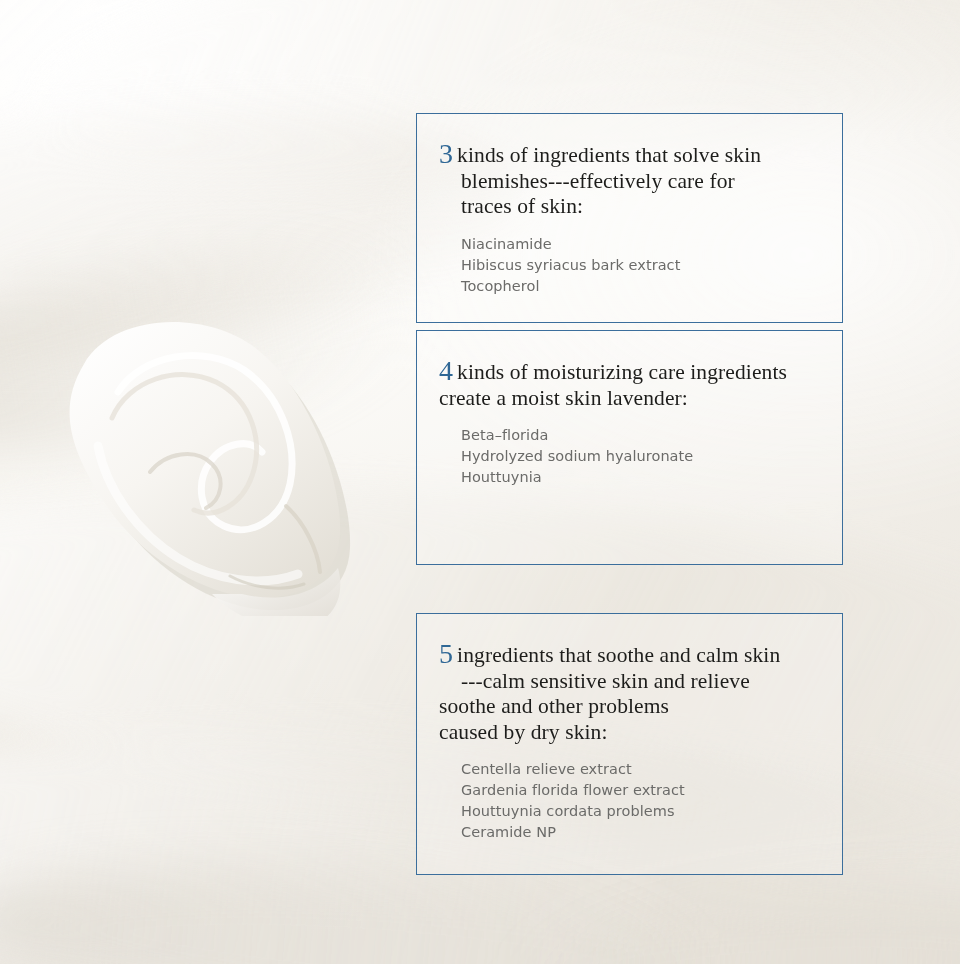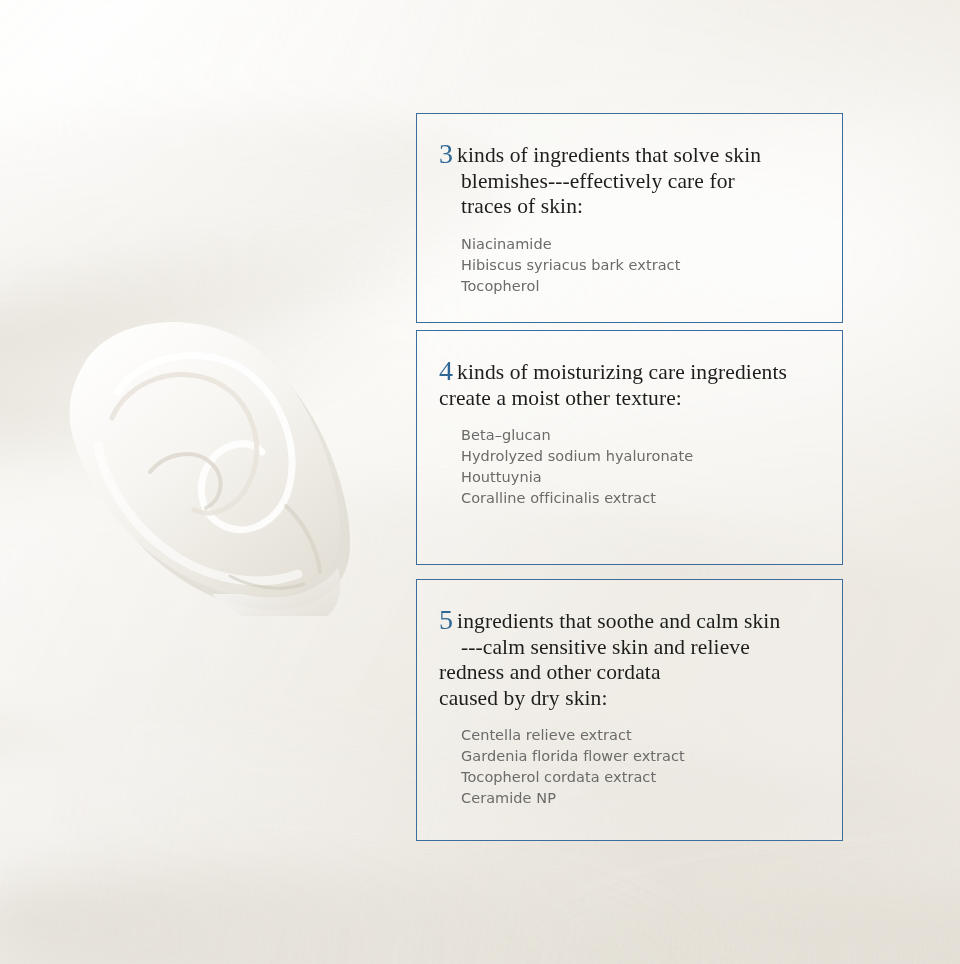--- a/index.html
+++ b/index.html
@@ -109,21 +109,21 @@
     position: absolute;
     left: 0;
     box-sizing: border-box;
     width: 427px;
     border: 1px solid #3b6e9c;
     background: rgba(255,255,255,0.24);
     padding: 26px 20px 16px 22px;
   }
   .card-1 { top: 113px; height: 210px; }
   .card-2 { top: 330px; height: 235px; }
-  .card-3 { top: 579px; height: 262px; }
+  .card-3 { top: 613px; height: 262px; }
 
   .headline {
     margin: 0;
     font-family: "Liberation Serif", serif;
     color: #1d1d1b;
     font-size: 21.5px;
     line-height: 25.5px;
     letter-spacing: 0.1px;
   }
   .num {
@@ -223,39 +223,38 @@
       <ul class="ing-list">
         <li>Niacinamide</li>
         <li>Hibiscus syriacus bark extract</li>
         <li>Tocopherol</li>
       </ul>
     </div>
 
     <div class="card card-2">
       <p class="headline">
         <span class="num">4</span><span class="rest">kinds of moisturizing care ingredients</span>
-        <span class="indent-0">create a moist other texture:</span>
+        <span class="indent-0">create a moist skin lavender:</span>
       </p>
       <ul class="ing-list">
-        <li>Beta–glucan</li>
+        <li>Beta–florida</li>
         <li>Hydrolyzed sodium hyaluronate</li>
         <li>Houttuynia</li>
-        <li>Coralline officinalis extract</li>
       </ul>
     </div>
 
     <div class="card card-3">
       <p class="headline">
         <span class="num">5</span><span class="rest">ingredients that soothe and calm skin</span>
         <span class="indent">---calm sensitive skin and relieve</span>
-        <span class="indent-0">redness and other cordata</span>
+        <span class="indent-0">soothe and other problems</span>
         <span class="indent-0">caused by dry skin:</span>
       </p>
       <ul class="ing-list">
         <li>Centella relieve extract</li>
         <li>Gardenia florida flower extract</li>
-        <li>Tocopherol cordata extract</li>
+        <li>Houttuynia cordata problems</li>
         <li>Ceramide NP</li>
       </ul>
     </div>
 
   </div>
 </div>
 
 </body></html>

